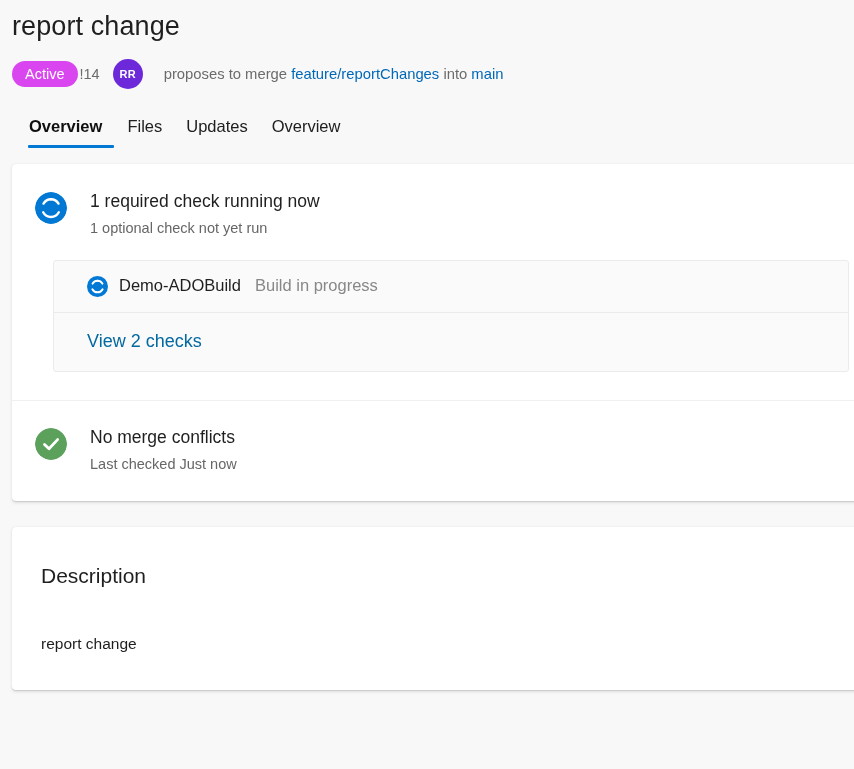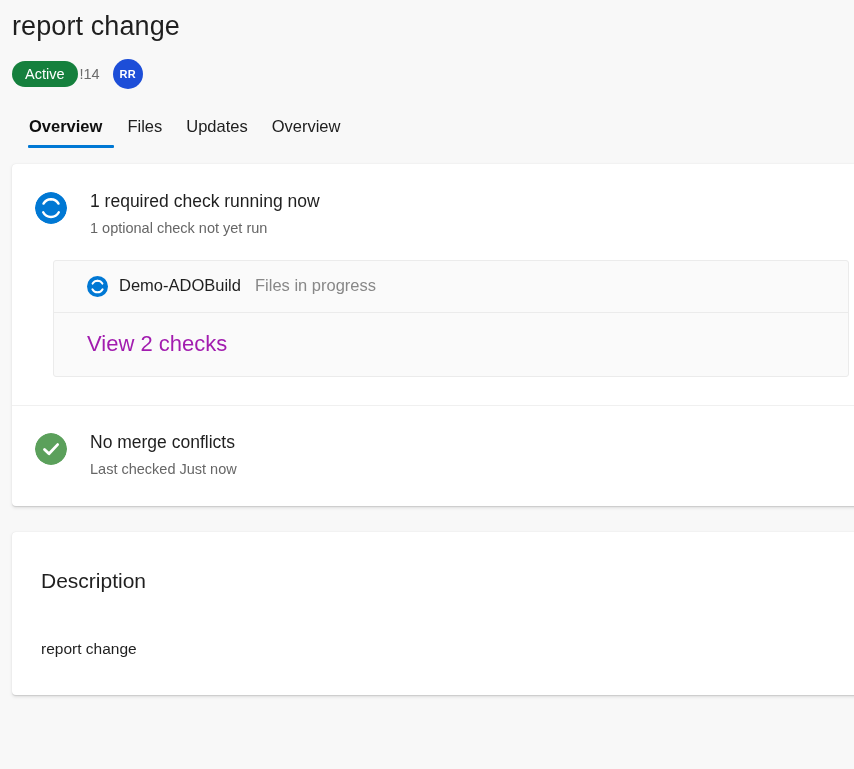--- a/index.html
+++ b/index.html
@@ -44,37 +44,37 @@
     font-size: 14.5px;
     color: #666666;
   }
   .status-badge {
     display: inline-flex;
     align-items: center;
     justify-content: center;
     height: 26px;
     padding: 0 13px;
     border-radius: 13px;
-    background: #15803d;
+    background: #d946ef;
     color: #ffffff;
     font-size: 14.5px;
     line-height: 26px;
     white-space: nowrap;
   }
   .pr-number {
     margin-left: 2px;
     color: #6b6b6b;
     font-size: 14.5px;
   }
   .avatar {
     margin-left: 13px;
     width: 30px;
     height: 30px;
     border-radius: 50%;
-    background: #1d4ed8;
+    background: #6d28d9;
     color: #ffffff;
     font-size: 11px;
     font-weight: 600;
     display: flex;
     align-items: center;
     justify-content: center;
     letter-spacing: 0.3px;
     flex: 0 0 auto;
   }
   .merge-text {
@@ -195,22 +195,22 @@
   }
   .checks-divider {
     height: 1px;
     background: #ebebeb;
     width: 100%;
   }
   .view-checks-row {
     padding: 18px 0 19px 33px;
   }
   .link {
-    color: #a21caf;
-    font-size: 22px;
+    color: #0369a1;
+    font-size: 18px;
     text-decoration: none;
     cursor: pointer;
   }
 
   .card-divider {
     height: 1px;
     background: #f0f0f0;
     margin-top: 28px;
   }
 
@@ -250,20 +250,26 @@
     <div class="pr-title">report change</div>
 
     <div class="pr-subline">
 
       <span class="status-badge">Active</span>
 
       <span class="pr-number">!14</span>
 
       <span class="avatar">RR</span>
 
+      <span class="merge-text">
+        <span>proposes to merge</span>
+        <a class="branch-link" href="#">feature/reportChanges</a>
+        <span>into</span>
+        <a class="branch-link" href="#">main</a>
+      </span>
 
     </div>
   </div>
 
   <div class="tabbar">
     <div class="tab active">
       <span>Overview</span>
     </div>
     <div class="tab">
       <span>Files</span>
@@ -298,21 +304,21 @@
       <div class="checks-box">
 
         <div class="check-row">
           <svg class="small-icon" viewBox="0 0 32 32">
             <circle cx="16" cy="16" r="16" fill="#0078d4"></circle>
             <path d="M16 7.2 A8.8 8.8 0 0 1 23.5 11.6" stroke="#ffffff" stroke-width="3" fill="none" stroke-linecap="round"></path>
             <path d="M23.8 20.2 A8.8 8.8 0 0 1 8.2 20.2" stroke="#ffffff" stroke-width="3" fill="none" stroke-linecap="round"></path>
             <path d="M8.5 11.6 A8.8 8.8 0 0 1 16 7.2" stroke="#ffffff" stroke-width="3" fill="none" stroke-linecap="round"></path>
           </svg>
           <span class="check-name">Demo-ADOBuild</span>
-          <span class="check-state">Files in progress</span>
+          <span class="check-state">Build in progress</span>
         </div>
 
         <div class="checks-divider"></div>
 
         <div class="view-checks-row">
           <a class="link" href="#">View 2 checks</a>
         </div>
       </div>
 
       <div class="card-divider"></div>

